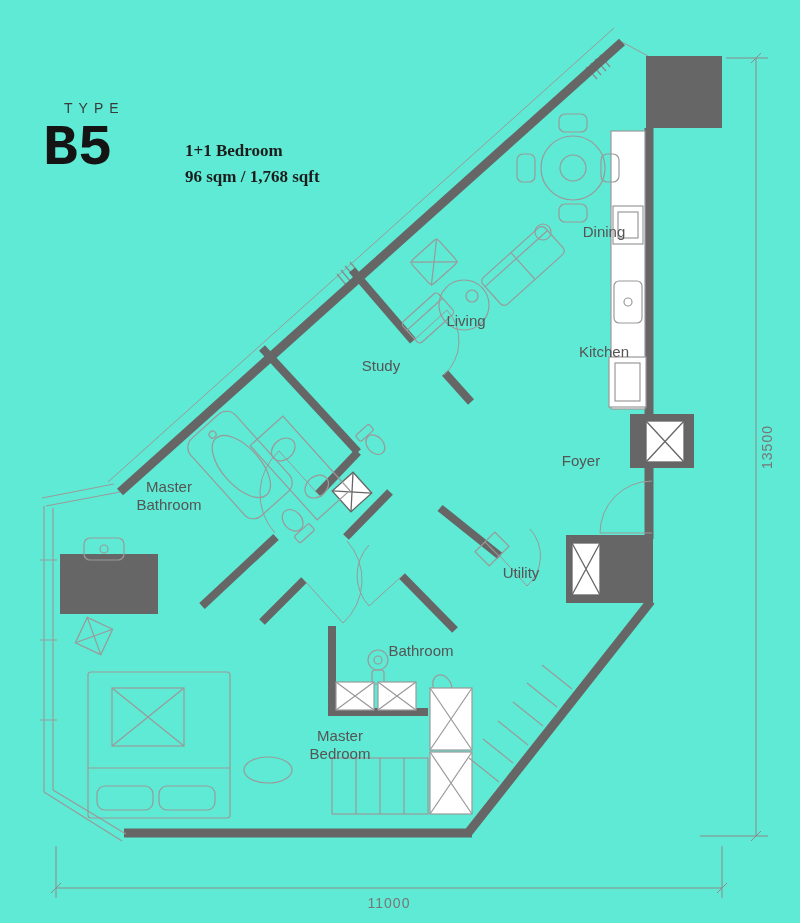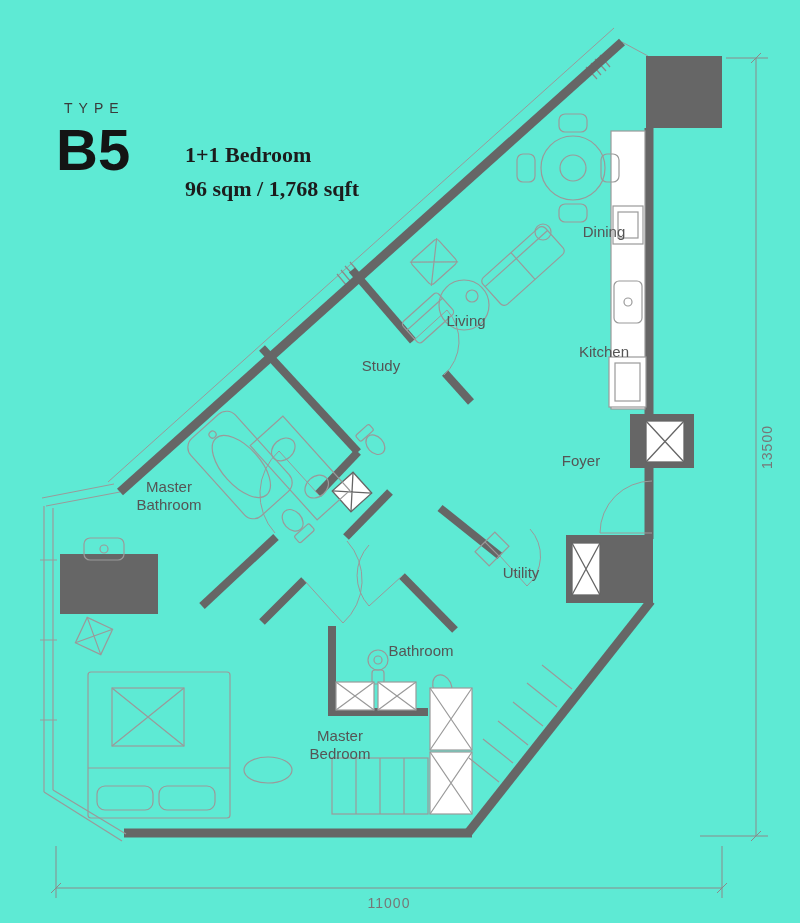--- a/index.html
+++ b/index.html
@@ -1,21 +1,21 @@
 <!DOCTYPE html>
 <html><head>
 <meta charset="utf-8">
 <style>
   html,body{margin:0;padding:0;background:#fff;}
   body{width:800px;height:923px;font-family:"Liberation Sans",sans-serif;}
   .plan{position:relative;width:800px;height:923px;background:#5eead4;overflow:hidden;}
   .plan svg{position:absolute;left:0;top:0;}
   .hdr-type{position:absolute;left:64px;top:100px;font-size:14px;letter-spacing:6px;color:#3a3a3a;}
-  .hdr-code{position:absolute;left:56px;top:116px;font-size:58px;font-weight:bold;font-family:Liberation Sans, sans-serif;color:#141414;}
-  .hdr-info{position:absolute;left:185px;top:138px;font-size:22px;font-weight:bold;font-family:"Liberation Serif",serif;color:#1c1c1c;line-height:1.55;}
+  .hdr-code{position:absolute;left:43px;top:116px;font-size:58px;font-weight:bold;font-family:Liberation Mono, monospace;color:#141414;}
+  .hdr-info{position:absolute;left:185px;top:138px;font-size:17px;font-weight:bold;font-family:"Liberation Serif",serif;color:#1c1c1c;line-height:1.55;}
   svg text{font-family:"Liberation Sans",sans-serif;}
   .room-label{font-size:15px;fill:#555;}
   .dim-label{font-size:14px;fill:#777;letter-spacing:1px;}
 </style>
 </head>
 <body>
 
 <div class="plan">
 
   <div class="hdr-type">TYPE</div>

